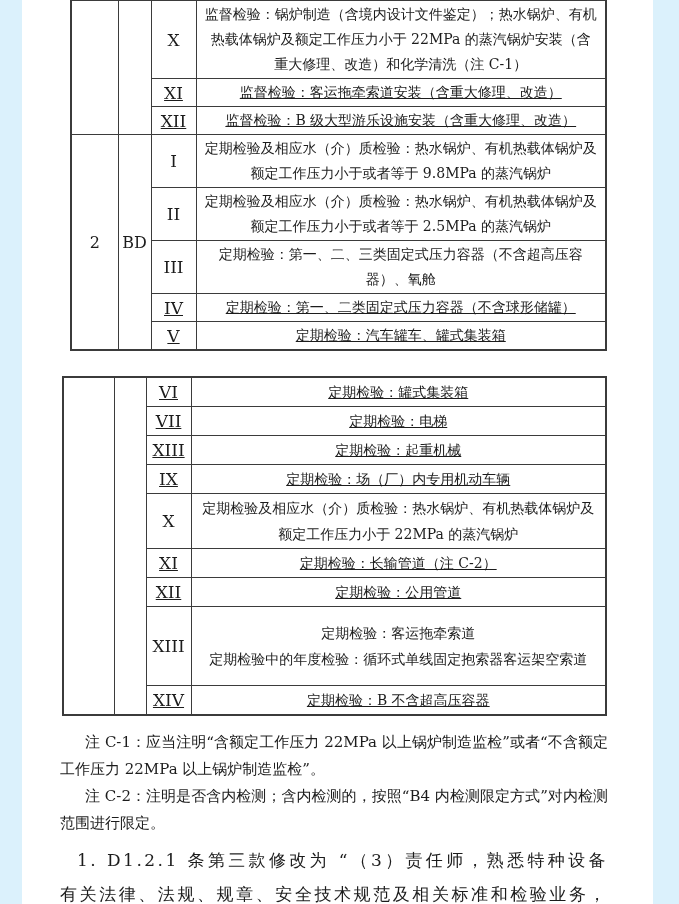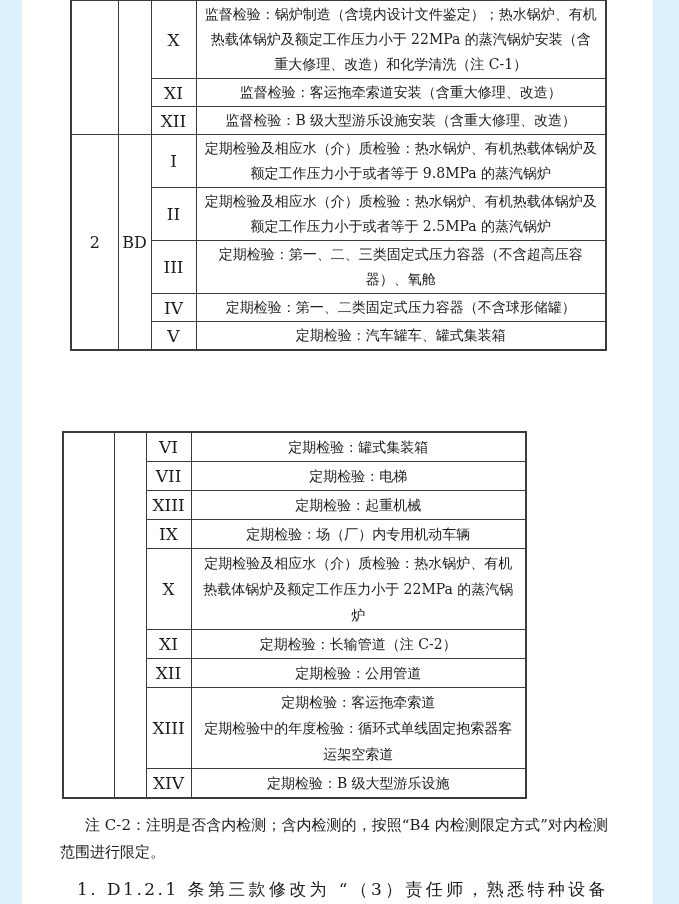--- a/index.html
+++ b/index.html
@@ -14,37 +14,37 @@
   .strip { position:absolute; top:0; height:904px; background:#dbf1fc; }
   .strip.left  { left:0;   width:22px; }
   .strip.right { left:653px; width:26px; }
 
   .content { position:absolute; left:22px; top:0; width:631px; }
 
   table { border-collapse:collapse; table-layout:fixed; }
   .t { border:2px solid #3b3b3b; }
   .t td { border:1px solid #3b3b3b; vertical-align:middle; }
   .t1 { margin-left:48px; width:537px; border-top-width:1px; }
-  .t2 { margin-left:40px; width:465px; margin-top:80px; }
+  .t2 { margin-left:40px; width:545px; margin-top:25px; }
 
   .t1 col.c-num{width:47px} .t1 col.c-code{width:33px} .t1 col.c-roman{width:45px}
   .t2 col.c-num{width:51px} .t2 col.c-code{width:32px} .t2 col.c-roman{width:45px}
 
   td.num, td.code { text-align:center; font-size:16px; }
   td.roman { text-align:center; font-size:17px; }
   td.desc {
     font-size:14px;
     line-height:25px;
     padding:1px 8px;
     white-space:pre-line;
     text-align:center;
   }
   .t2 td.desc { line-height:26px; }
 
-  tr.r1 { height:26px; }
+  tr.r1 { height:26px;text-decoration:underline; }
   tr.r2 { height:50px; }
   tr.r3 { height:76px; }
   .t2 tr.r1 { height:27px; }
   .t2 tr.r2 { height:53px; }
   .t2 tr.r3 { height:79px; }
 
   .notes {
     margin:13px 0 0 38px;
     width:548px;
     font-size:15px;
@@ -164,25 +164,26 @@
         <td class="roman">XII</td>
         <td class="desc">定期检验：公用管道</td>
       </tr>
       <tr class="r3">
         <td class="roman">XIII</td>
         <td class="desc">定期检验：客运拖牵索道
 定期检验中的年度检验：循环式单线固定抱索器客运架空索道</td>
       </tr>
       <tr class="r1">
         <td class="roman">XIV</td>
-        <td class="desc">定期检验：B 级大型游乐设施</td>
+        <td class="desc">定期检验：B 不含超高压容器</td>
       </tr>
     </tbody>
   </table>
 
   <div class="notes">
+    <div class="note">注 C-1：应当注明“含额定工作压力 22MPa 以上锅炉制造监检”或者“不含额定工作压力 22MPa 以上锅炉制造监检”。</div>
     <div class="note">注 C-2：注明是否含内检测；含内检测的，按照“B4 内检测限定方式”对内检测范围进行限定。</div>
   </div>
 
 
   <div class="para">1. D1.2.1 条第三款修改为 “（3）责任师，熟悉特种设备有关法律、法规、规章、安全技术规范及相关标准和检验业务，有岗</div>
 
 </div>
 
 </body></html>

